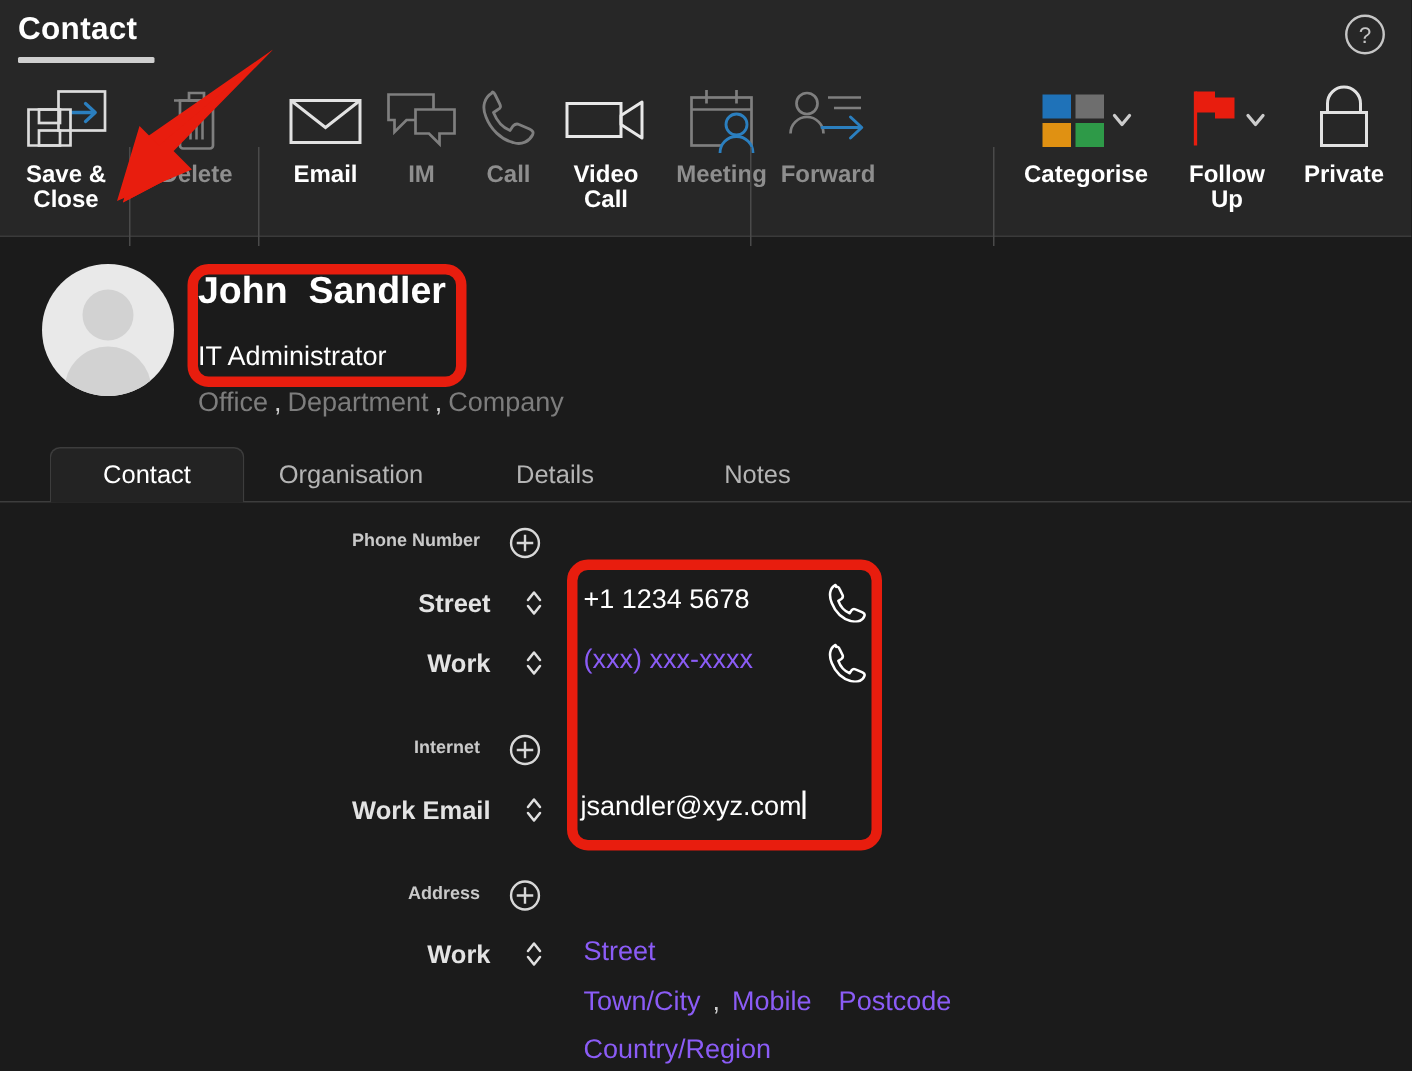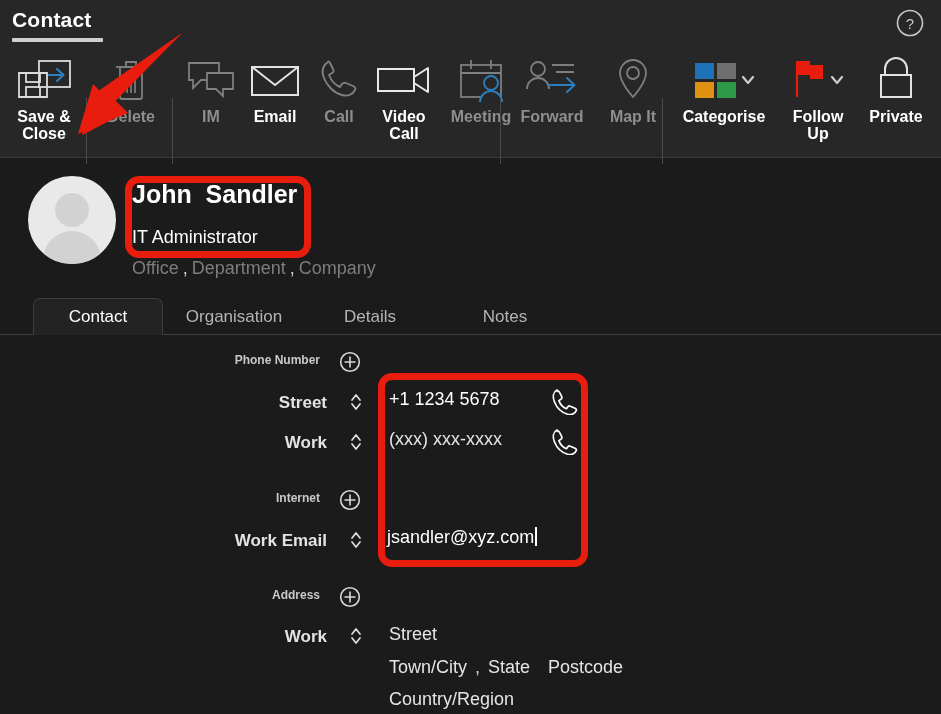--- a/index.html
+++ b/index.html
@@ -106,21 +106,21 @@
   }
   .lbl-field {
     position:absolute; font-size:17px; font-weight:bold; color:#e3e3e3;
     text-align:right;
   }
   .plus-icon { position:absolute; width:22px; height:22px; cursor:pointer; }
   .chev { position:absolute; width:12px; height:20px; cursor:pointer; }
   .value {
     position:absolute; font-size:18px; color:#ffffff; white-space:nowrap;
   }
-  .value.placeholder { color:#e5e5e5; }
+  .value.placeholder { color:#8b5cf6; }
   .caret {
     display:inline-block; width:2px; height:19px; background:#ffffff;
     vertical-align:-3px; margin-left:1px;
   }
   .act-icon { position:absolute; cursor:pointer; }
 
   
   .hl {
     position:absolute; border:7px solid #e81d0e; border-radius:14px;
     pointer-events:none;
@@ -172,38 +172,38 @@
           <path d="M16 18 v20 M20 18 v20 M24 18 v20" stroke="#7f7f7f" stroke-width="1.7"></path>
         </svg>
       </div>
       <div class="rb-label dim">Delete</div>
     </div>
   </div>
   <div class="rb-sep" style="left:172px;"></div>
 
   <div class="rb-group" style="left:182px;">
 
+    <div class="rb-item" style="width:70px;">
+      <div class="rb-icon">
+        <svg width="56" height="44" viewBox="0 0 56 44">
+          <rect x="5" y="10" width="46" height="28" fill="none" stroke="#e2e2e2" stroke-width="2"></rect>
+          <path d="M5 10 L28 28 L51 10" fill="none" stroke="#e2e2e2" stroke-width="2"></path>
+        </svg>
+      </div>
+      <div class="rb-label">Email</div>
+    </div>
+
     <div class="rb-item" style="width:58px;">
       <div class="rb-icon">
         <svg width="52" height="44" viewBox="0 0 52 44">
           <path d="M4 6 h30 v17 H16 l-8 8 v-8 H4 z" fill="none" stroke="#7f7f7f" stroke-width="1.8"></path>
           <path d="M22 16 h26 v16 H38 v7 l-7 -7 h-9 z" fill="#272727" stroke="#7f7f7f" stroke-width="1.8"></path>
         </svg>
       </div>
       <div class="rb-label dim">IM</div>
-    </div>
-
-    <div class="rb-item" style="width:70px;">
-      <div class="rb-icon">
-        <svg width="56" height="44" viewBox="0 0 56 44">
-          <rect x="5" y="10" width="46" height="28" fill="none" stroke="#e2e2e2" stroke-width="2"></rect>
-          <path d="M5 10 L28 28 L51 10" fill="none" stroke="#e2e2e2" stroke-width="2"></path>
-        </svg>
-      </div>
-      <div class="rb-label">Email</div>
     </div>
 
     <div class="rb-item" style="width:58px;">
       <div class="rb-icon">
         <svg width="48" height="46" viewBox="0 0 48 46">
           <path d="M13 6 c-5 3 -7 9 -4 16 c3 8 10 15 18 17 c6 2 11 -1 13 -5 c1 -2 0 -3 -2 -4 l-7 -3 c-2 -1 -3 0 -4 1 l-2 3 c-5 -2 -9 -7 -11 -12 l3 -2 c2 -1 2 -2 1 -4 l-3 -6 c-1 -2 -2 -2 -2 -1 z" fill="none" stroke="#7f7f7f" stroke-width="1.9" stroke-linejoin="round"></path>
         </svg>
       </div>
       <div class="rb-label dim">Call</div>
     </div>
@@ -240,29 +240,20 @@
     <div class="rb-item" style="width:88px;">
       <div class="rb-icon">
         <svg width="60" height="44" viewBox="0 0 60 44">
           <circle cx="16" cy="12" r="7" fill="none" stroke="#7f7f7f" stroke-width="1.8"></circle>
           <path d="M5 32 a11 11 0 0 1 22 0" fill="none" stroke="#7f7f7f" stroke-width="1.8"></path>
           <path d="M30 8 h22 M34 15 h18" stroke="#7f7f7f" stroke-width="1.8"></path>
           <path d="M26 28 h26 M45 21 l7.5 7 l-7.5 7" fill="none" stroke="#2b7fbf" stroke-width="2" stroke-linecap="round" stroke-linejoin="round"></path>
         </svg>
       </div>
       <div class="rb-label dim">Forward</div>
-    </div>
-    <div class="rb-item" style="width:74px;">
-      <div class="rb-icon">
-        <svg width="44" height="48" viewBox="0 0 44 48">
-          <path d="M22 5 a13 13 0 0 1 13 13 c0 10 -13 24 -13 24 S9 28 9 18 A13 13 0 0 1 22 5 z" fill="none" stroke="#7f7f7f" stroke-width="1.8"></path>
-          <circle cx="22" cy="18" r="6" fill="none" stroke="#7f7f7f" stroke-width="1.8"></circle>
-        </svg>
-      </div>
-      <div class="rb-label dim">Map It</div>
     </div>
   </div>
   <div class="rb-sep" style="left:662px;"></div>
 
   <div class="rb-group" style="left:672px;">
     <div class="rb-item" style="width:104px;">
       <div class="rb-icon">
         <svg width="74" height="46" viewBox="0 0 74 46">
           <rect x="8" y="7" width="19" height="16" fill="#1f72b8"></rect>
           <rect x="30" y="7" width="19" height="16" fill="#6e6e6e"></rect>
@@ -390,21 +381,21 @@
   <div class="chev" style="left:350px; top:291px;">
     <svg width="12" height="20" viewBox="0 0 12 20">
       <path d="M2 8 L6 3 L10 8 M2 12 L6 17 L10 12" fill="none" stroke="#e0e0e0" stroke-width="1.7" stroke-linecap="round" stroke-linejoin="round"></path>
     </svg>
   </div>
   <div class="value placeholder" style="left:389px; top:289px;">Street</div>
 
   <div style="position:absolute; left:389px; top:322px; display:flex; align-items:center; gap:8px;">
     <span class="value placeholder" style="position:static;">Town/City</span>
     <span style="color:#cfcfcf; font-size:18px;">,</span>
-    <span class="value placeholder" style="position:static;">State</span>
+    <span class="value placeholder" style="position:static;">Mobile</span>
     <span class="value placeholder" style="position:static; margin-left:10px;">Postcode</span>
   </div>
 
   <div class="value placeholder" style="left:389px; top:354px;">Country/Region</div>
 </div>
 
 <div class="hl" style="left:125px; top:176px; width:186px; height:82px;"></div>
 <div class="hl" style="left:378px; top:373px; width:210px; height:194px;"></div>
 
 <svg class="arrow" width="130" height="115" viewBox="0 0 130 115">

